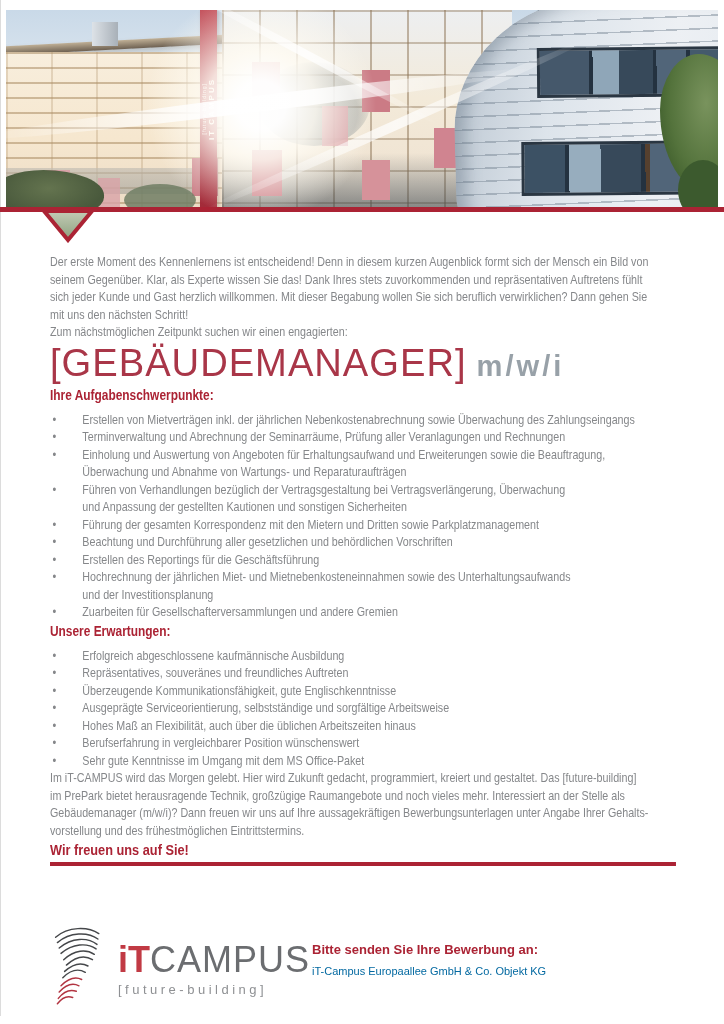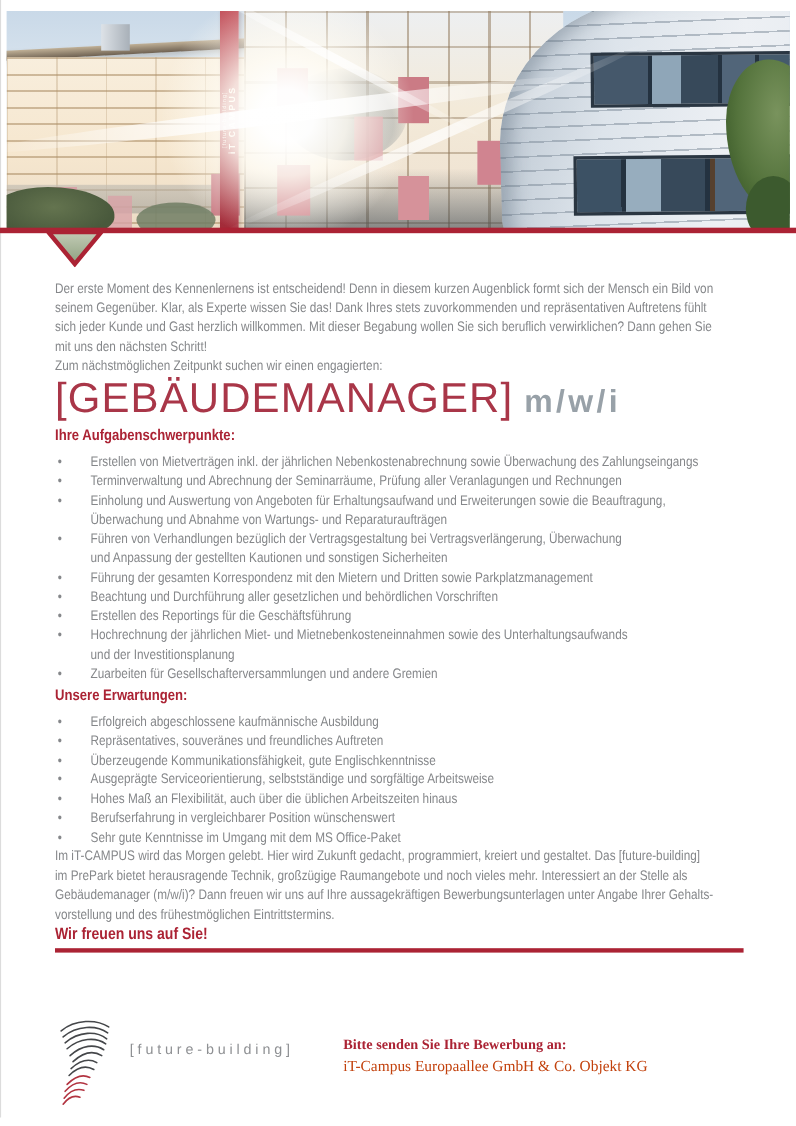--- a/index.html
+++ b/index.html
@@ -94,23 +94,23 @@
   .rule{margin-top:3px;width:736px;height:4px;background:#ab2334;}
 
   
   .footer{position:absolute;left:50px;top:920px;right:44px;height:100px;}
   .logo{position:absolute;left:2px;top:0;display:flex;}
   .logo-text{margin-left:12px;padding-top:22px;}
   .brand{font-size:36px;line-height:36px;white-space:nowrap;}
   .br-red{color:#c13a44;font-weight:bold;}
   .br-gray{color:#6b6d70;letter-spacing:1px;}
   .tagline{margin-top:4px;font-size:13px;letter-spacing:3.5px;color:#8e9093;}
-  .contact{position:absolute;left:262px;top:22px;font-family:Liberation Serif, serif;}
+  .contact{position:absolute;left:262px;top:22px;}
   .c-head{color:#ab2334;font-weight:bold;font-size:13px;margin-bottom:5px;line-height:16px;}
-  .c-line{color:#c2410c;font-size:14px;line-height:16px;}
+  .c-line{color:#0369a1;font-size:11px;line-height:16px;}
 </style>
 </head>
 <body>
 
 <div class="page">
 
   <div class="photo">
     <div class="roof"></div>
     <div class="vent"></div>
     <div class="lglass"></div>
@@ -263,20 +263,21 @@
           <path d="M12 59 C 21 50, 30 49, 37 53"></path>
         </g>
         <g fill="none" stroke="#b23441" stroke-width="1.6" stroke-linecap="round">
           <path d="M10 68 C 19 59, 27 58, 33 61"></path>
           <path d="M8 75 C 16 66, 24 65, 30 68"></path>
           <path d="M7 82 C 14 73, 21 72, 27 74"></path>
           <path d="M6 88 C 12 80, 18 79, 23 81"></path>
         </g>
       </svg>
       <div class="logo-text">
+        <div class="brand"><span class="br-red">iT</span><span class="br-gray">CAMPUS</span></div>
         <div class="tagline">[future-building]</div>
       </div>
     </div>
     <div class="contact">
       <div class="c-head">Bitte senden Sie Ihre Bewerbung an:</div>
       <div class="c-line">iT-Campus Europaallee GmbH &amp; Co. Objekt KG</div>
     </div>
   </div>
 
 </div>

